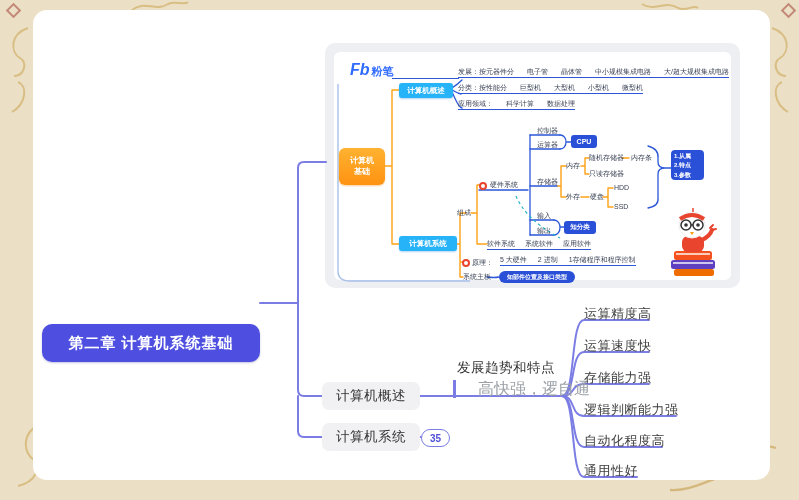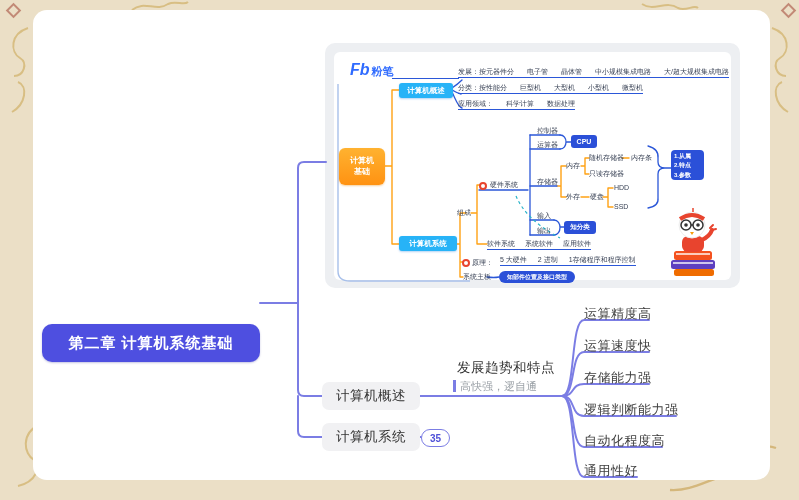--- a/index.html
+++ b/index.html
@@ -16,21 +16,21 @@
   .wires{position:absolute;left:0;top:0;width:799px;height:500px;pointer-events:none;}
   
   .title-node{position:absolute;left:42px;top:284px;width:218px;height:38px;border-radius:10px;
     background:#4e4fe0;color:#fff;font-size:15px;font-weight:bold;letter-spacing:1px;
     display:flex;align-items:center;justify-content:center;box-shadow:0 1px 2px rgba(60,60,160,.3);margin-top:40px;}
   .gray-node{position:absolute;width:98px;height:28px;border-radius:7px;background:#f1f1f3;
     color:#333;font-size:13.5px;display:flex;align-items:center;justify-content:center;letter-spacing:.5px;}
   .badge{position:absolute;left:421px;top:429px;width:27px;height:16px;border-radius:9px;border:1.5px solid #7b7de4;
     background:#fff;color:#4f51d8;font-size:10px;font-weight:bold;display:flex;align-items:center;justify-content:center;}
   .trend-label{position:absolute;left:457px;top:359px;font-size:13.5px;font-weight:normal;color:#333;letter-spacing:.5px;}
-  .trend-note{position:absolute;left:453px;top:380px;font-size:11px;color:#9aa0a6;border-left:3px solid #7b7de4;padding-left:4px;line-height:1.1;}
+  .trend-note{position:absolute;left:453px;top:380px;font-size:16px;color:#9aa0a6;border-left:3px solid #7b7de4;padding-left:22px;line-height:1.1;}
   .feature{position:absolute;left:584px;font-size:13px;color:#404040;letter-spacing:.5px;white-space:nowrap;}
   
   .embed{position:absolute;left:325px;top:43px;width:415px;height:245px;background:#edeff2;border-radius:10px;}
   .embed-inner{position:absolute;left:334px;top:52px;width:397px;height:228px;background:#fff;border-radius:6px;}
   .logo{position:absolute;left:350px;top:61px;font-size:11px;font-weight:bold;color:#2f6bff;white-space:nowrap;}
   .logo b{font-style:italic;font-size:16px;margin-right:2px;}
   .chain{position:absolute;display:flex;align-items:flex-end;gap:13px;border-bottom:1.4px solid #2b57d8;
     padding-bottom:2px;font-size:7px;line-height:1;color:#3a4356;white-space:nowrap;}
   .devext{position:absolute;left:392px;top:77.5px;width:67px;border-top:1.4px solid #2b57d8;}
   .cyan-box{position:absolute;background:#27b3f7;border-radius:3px;color:#fff;font-weight:bold;font-size:7.5px;

